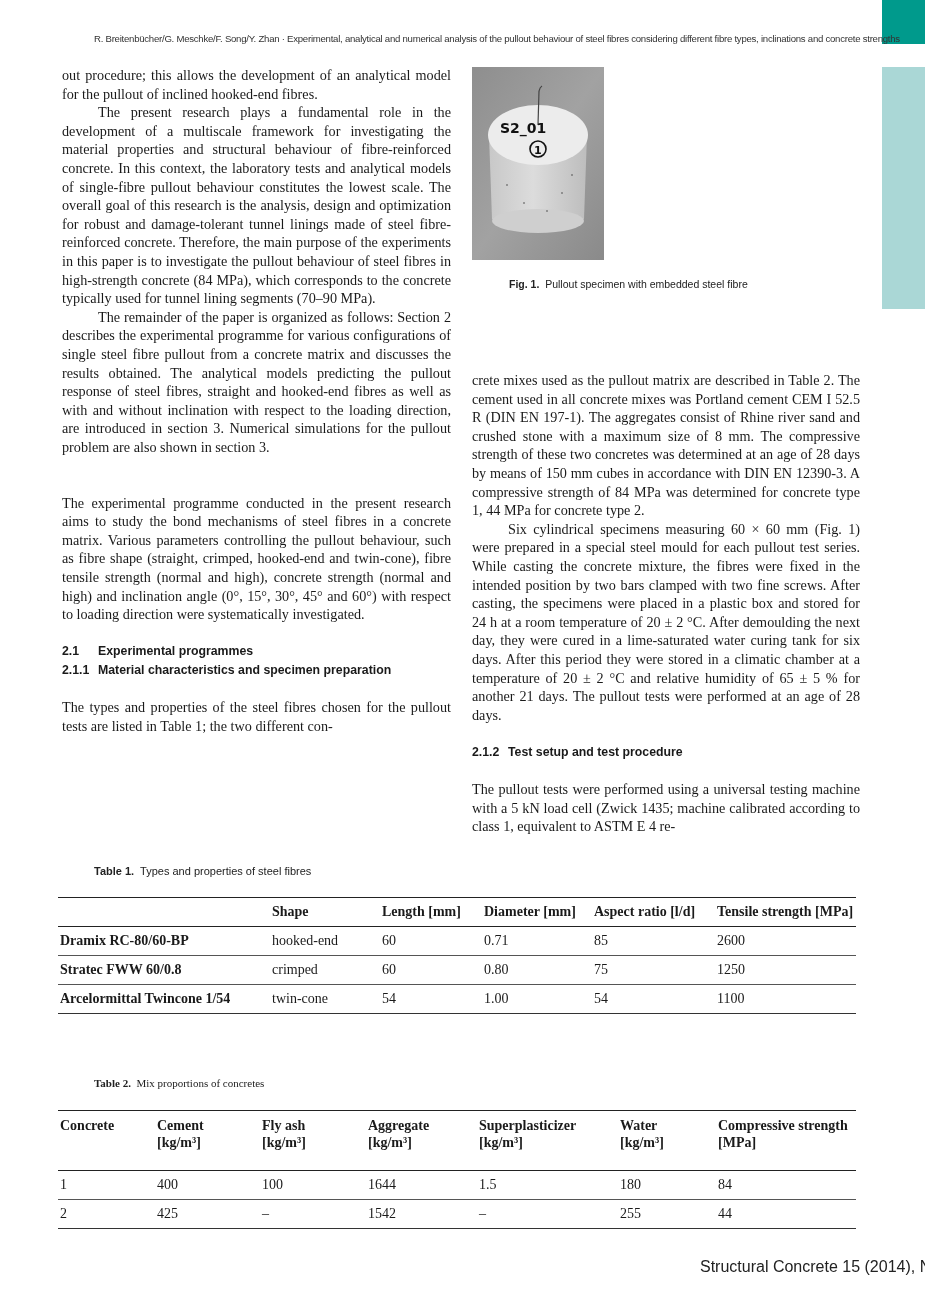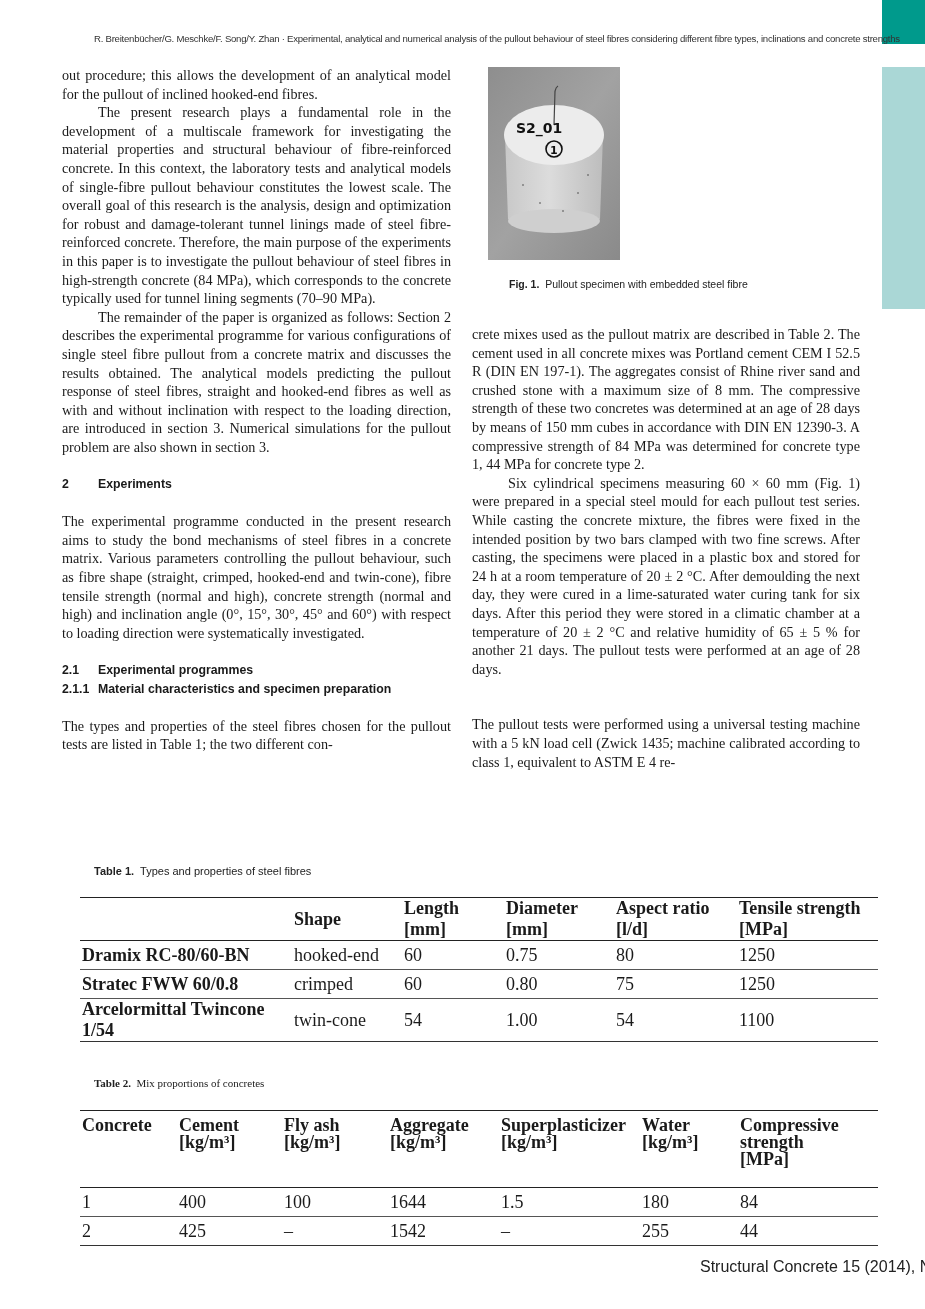--- a/index.html
+++ b/index.html
@@ -3,32 +3,32 @@
 <meta charset="utf-8">
 <style>
   html, body { margin:0; padding:0; background:#fff; }
   body { width:925px; height:1309px; position:relative; overflow:hidden; color:#1a1a1a; }
   .sans { font-family: "Liberation Sans", sans-serif; padding-left: 32px; }
   .running-head { position:absolute; left:62px; top:33px; width:810px; font-size:9.6px; color:#333; white-space:nowrap; letter-spacing:-0.25px; transform-origin:left; }
   .tab-dark { position:absolute; left:882px; top:0; width:43px; height:44px; background:#009a8c; }
   .tab-light { position:absolute; left:882px; top:67px; width:43px; height:242px; background:#aad7d6; }
   .col { position:absolute; font-family:"Liberation Serif", serif; font-size:14.2px; line-height:18.6px; text-align:justify; }
   .col-left { left:62px; top:66px; width:389px; }
-  .col-right { left:472px; width:388px; }
+  .col-right { left:472px; width:388px;margin-top:46px; }
   .col p { margin:0; }
   .indent { text-indent:36px; }
   .h-sec { font-family:"Liberation Sans", sans-serif; font-weight:bold; font-size:12.3px; line-height:18.6px; }
   .h-sec .num { display:inline-block; width:36px; }
   .h-sub .num { display:inline-block; width:36px; }
   .h-subsub .num { display:inline-block; width:36px; }
-  .figure { position:absolute; left:472px; top:67px; width:112px; height:193px;margin-left:16px; }
+  .figure { position:absolute; left:472px; top:67px; width:112px; height:193px; }
   .fig-cap { position:absolute; left:477px; top:278px; font-size:10.5px; color:#222; }
   .cap-label { font-weight:bold; }
   .tbl-cap { position:absolute; left:62px; font-size:11px; color:#222; }
-  table { border-collapse:collapse; position:absolute; left:80px; width:798px; font-family:"Liberation Serif", serif; font-size:18px; }
+  table { border-collapse:collapse; position:absolute; left:58px; width:798px; font-family:"Liberation Serif", serif; font-size:14px; }
   table th { font-weight:bold; text-align:left; }
   .t1 { top:897px; }
   .t1 th, .t1 td { padding:0 2px; height:28px; vertical-align:middle; }
   .t1 thead tr { border-top:1.5px solid #222; border-bottom:1px solid #222; }
   .t1 tbody tr { border-bottom:1px solid #555; }
   .t1 tbody tr:last-child { border-bottom:1.5px solid #333; }
   .t2 { top:1110px; }
   .t2 thead tr { border-top:1.5px solid #222; border-bottom:1px solid #222; }
   .t2 thead th { padding:6px 2px 19px 2px; line-height:17px; vertical-align:top; }
   .t2 tbody td { padding:0 2px; height:28px; }
@@ -43,21 +43,20 @@
 <div class="tab-dark"></div>
 <div class="tab-light"></div>
 
 <div class="running-head sans">R. Breitenbücher/G. Meschke/F. Song/Y. Zhan · Experimental, analytical and numerical analysis of the pullout behaviour of steel fibres considering different fibre types, inclinations and concrete strengths</div>
 
 <div class="col col-left">
   <p>out procedure; this allows the development of an analytical model for the pullout of inclined hooked-end fibres.</p>
   <p class="indent">The present research plays a fundamental role in the development of a multiscale framework for investigating the material properties and structural behaviour of fibre-reinforced concrete. In this context, the laboratory tests and analytical models of single-fibre pullout behaviour constitutes the lowest scale. The overall goal of this research is the analysis, design and optimization for robust and damage-tolerant tunnel linings made of steel fibre-reinforced concrete. Therefore, the main purpose of the experiments in this paper is to investigate the pullout behaviour of steel fibres in high-strength concrete (84 MPa), which corresponds to the concrete typically used for tunnel lining segments (70–90 MPa).</p>
   <p class="indent">The remainder of the paper is organized as follows: Section 2 describes the experimental programme for various configurations of single steel fibre pullout from a concrete matrix and discusses the results obtained. The analytical models predicting the pullout response of steel fibres, straight and hooked-end fibres as well as with and without inclination with respect to the loading direction, are introduced in section 3. Numerical simulations for the pullout problem are also shown in section 3.</p>
   <div style="height:18.6px"></div>
-  <div class="h-sec"><span class="num">2</span><span>Experiments</span></div>
   <div style="height:18.6px"></div>
   <p>The experimental programme conducted in the present research aims to study the bond mechanisms of steel fibres in a concrete matrix. Various parameters controlling the pullout behaviour, such as fibre shape (straight, crimped, hooked-end and twin-cone), fibre tensile strength (normal and high), concrete strength (normal and high) and inclination angle (0°, 15°, 30°, 45° and 60°) with respect to loading direction were systematically investigated.</p>
   <div style="height:18.6px"></div>
   <div class="h-sec h-sub"><span class="num">2.1</span><span>Experimental programmes</span></div>
   <div class="h-sec h-subsub"><span class="num">2.1.1</span><span>Material characteristics and specimen preparation</span></div>
   <div style="height:18.6px"></div>
   <p>The types and properties of the steel fibres chosen for the pullout tests are listed in Table 1; the two different con-</p>
 </div>
 
 <div class="figure">
@@ -92,20 +91,21 @@
 </div>
 <div class="fig-cap sans">
   <span class="cap-label">Fig. 1.</span>&nbsp;
   <span>Pullout specimen with embedded steel fibre</span>
 </div>
 
 <div class="col col-right" style="top:325px;">
   <p>crete mixes used as the pullout matrix are described in Table 2. The cement used in all concrete mixes was Portland cement CEM I 52.5 R (DIN EN 197-1). The aggregates consist of Rhine river sand and crushed stone with a maximum size of 8 mm. The compressive strength of these two concretes was determined at an age of 28 days by means of 150 mm cubes in accordance with DIN EN 12390-3. A compressive strength of 84 MPa was determined for concrete type 1, 44 MPa for concrete type 2.</p>
   <p class="indent">Six cylindrical specimens measuring 60 × 60 mm (Fig. 1) were prepared in a special steel mould for each pullout test series. While casting the concrete mixture, the fibres were fixed in the intended position by two bars clamped with two fine screws. After casting, the specimens were placed in a plastic box and stored for 24 h at a room temperature of 20 ± 2 °C. After demoulding the next day, they were cured in a lime-saturated water curing tank for six days. After this period they were stored in a climatic chamber at a temperature of 20 ± 2 °C and relative humidity of 65 ± 5 % for another 21 days. The pullout tests were performed at an age of 28 days.</p>
   <div style="height:18.6px"></div>
+  <div class="h-sec h-subsub"><span class="num">2.1.2</span><span>Test setup and test procedure</span></div>
   <div style="height:18.6px"></div>
   <p>The pullout tests were performed using a universal testing machine with a 5 kN load cell (Zwick 1435; machine calibrated according to class 1, equivalent to ASTM E 4 re-</p>
 </div>
 
 <div class="tbl-cap sans" style="top:865px;">
   <span class="cap-label">Table 1.</span>&nbsp;
   <span>Types and properties of steel fibres</span>
 </div>
 <table class="t1">
   <colgroup>
@@ -121,26 +121,26 @@
       <th></th>
       <th>Shape</th>
       <th>Length [mm]</th>
       <th>Diameter [mm]</th>
       <th>Aspect ratio [l/d]</th>
       <th>Tensile strength [MPa]</th>
     </tr>
   </thead>
   <tbody>
     <tr>
-      <td style="font-weight:bold">Dramix RC-80/60-BN</td>
+      <td style="font-weight:bold">Dramix RC-80/60-BP</td>
       <td>hooked-end</td>
       <td>60</td>
-      <td>0.75</td>
-      <td>80</td>
-      <td>1250</td>
+      <td>0.71</td>
+      <td>85</td>
+      <td>2600</td>
     </tr>
     <tr>
       <td style="font-weight:bold">Stratec FWW 60/0.8</td>
       <td>crimped</td>
       <td>60</td>
       <td>0.80</td>
       <td>75</td>
       <td>1250</td>
     </tr>
     <tr>

